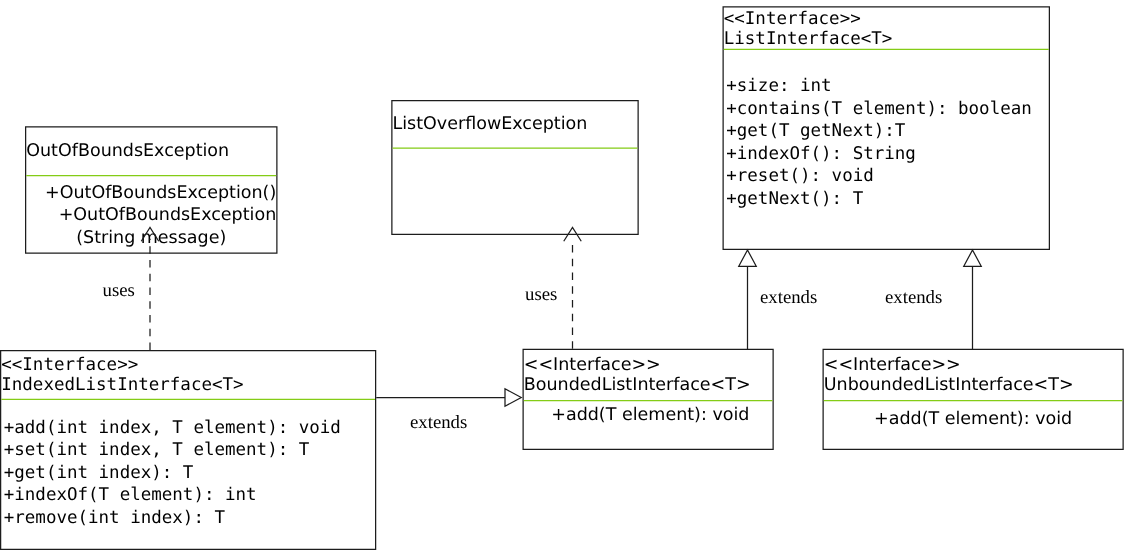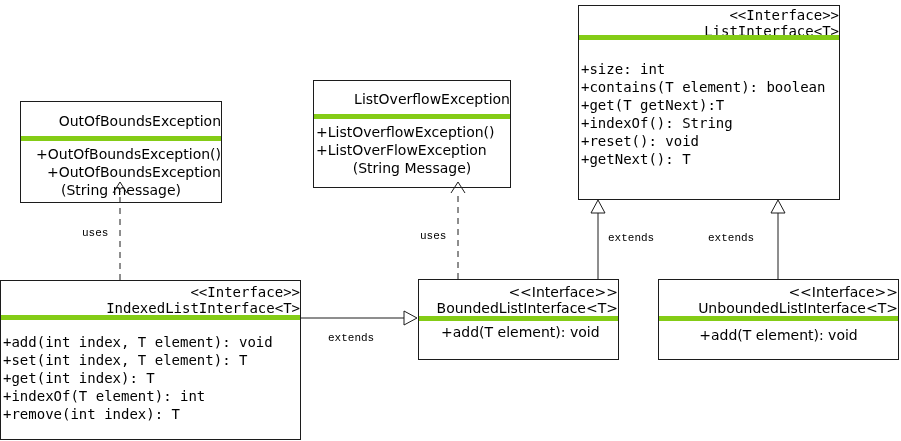--- a/index.html
+++ b/index.html
@@ -15,22 +15,22 @@
   .mono { font-family: "DejaVu Sans Mono", monospace; }
   .sans { font-family: "DejaVu Sans", sans-serif; }
 
   .uml-box {
     position: absolute;
     border: 1px solid #1c1c1c;
     background: #ffffff;
     box-sizing: border-box;
   }
   .uml-title {
-    text-align: right;
-    border-bottom: 5px solid #84cc16;
+    text-align: left;
+    border-bottom: 1px solid #84cc16;
     box-sizing: border-box;
     white-space: nowrap;
     overflow: hidden;
   }
   .uml-members { box-sizing: border-box; }
   .member { line-height: 18px; white-space: pre; }
 
   
   .box-oob .uml-title { height: 39px; line-height: 38px; }
   .box-oob .uml-members { padding-top: 4px; }
@@ -55,22 +55,22 @@
   .box-bli .uml-title { height: 41px; padding-top: 4px; line-height: 16px; }
   .box-bli .uml-members { padding: 2px 0 0 22px; }
 
   
   .box-ubli .uml-title { height: 41px; padding-top: 4px; line-height: 16px; }
   .box-ubli .uml-members { padding-top: 5px; }
   .box-ubli .member { text-align: center; }
 
   .edge-label {
     position: absolute;
-    font-family: Liberation Mono, monospace;
-    font-size: 11px;
+    font-family: Liberation Serif, serif;
+    font-size: 15px;
     line-height: 15px;
     white-space: nowrap;
     text-align: center;
   }
   .edges {
     position: absolute;
     left: 0; top: 0;
     width: 901px; height: 441px;
     pointer-events: none;
   }
@@ -87,25 +87,20 @@
     <div class="uml-members">
       <div class="member">+OutOfBoundsException()</div>
       <div class="member">+OutOfBoundsException</div>
       <div class="member">(String message)</div>
     </div>
   </div>
 
   <div class="uml-box sans box-lof" style="left:313px; top:80px; width:198px; height:108px;">
     <div class="uml-title">
       <span>ListOverflowException</span>
-    </div>
-    <div class="uml-members">
-      <div class="member">+ListOverflowException()</div>
-      <div class="member">+ListOverFlowException</div>
-      <div class="member">(String Message)</div>
     </div>
   </div>
 
   <div class="uml-box mono box-li" style="left:578px; top:5px; width:262px; height:195px;">
     <div class="uml-title">
       <div>&lt;&lt;Interface&gt;&gt;</div>
       <div>ListInterface&lt;T&gt;</div>
     </div>
     <div class="uml-members">
       <div class="member">+size: int</div>

